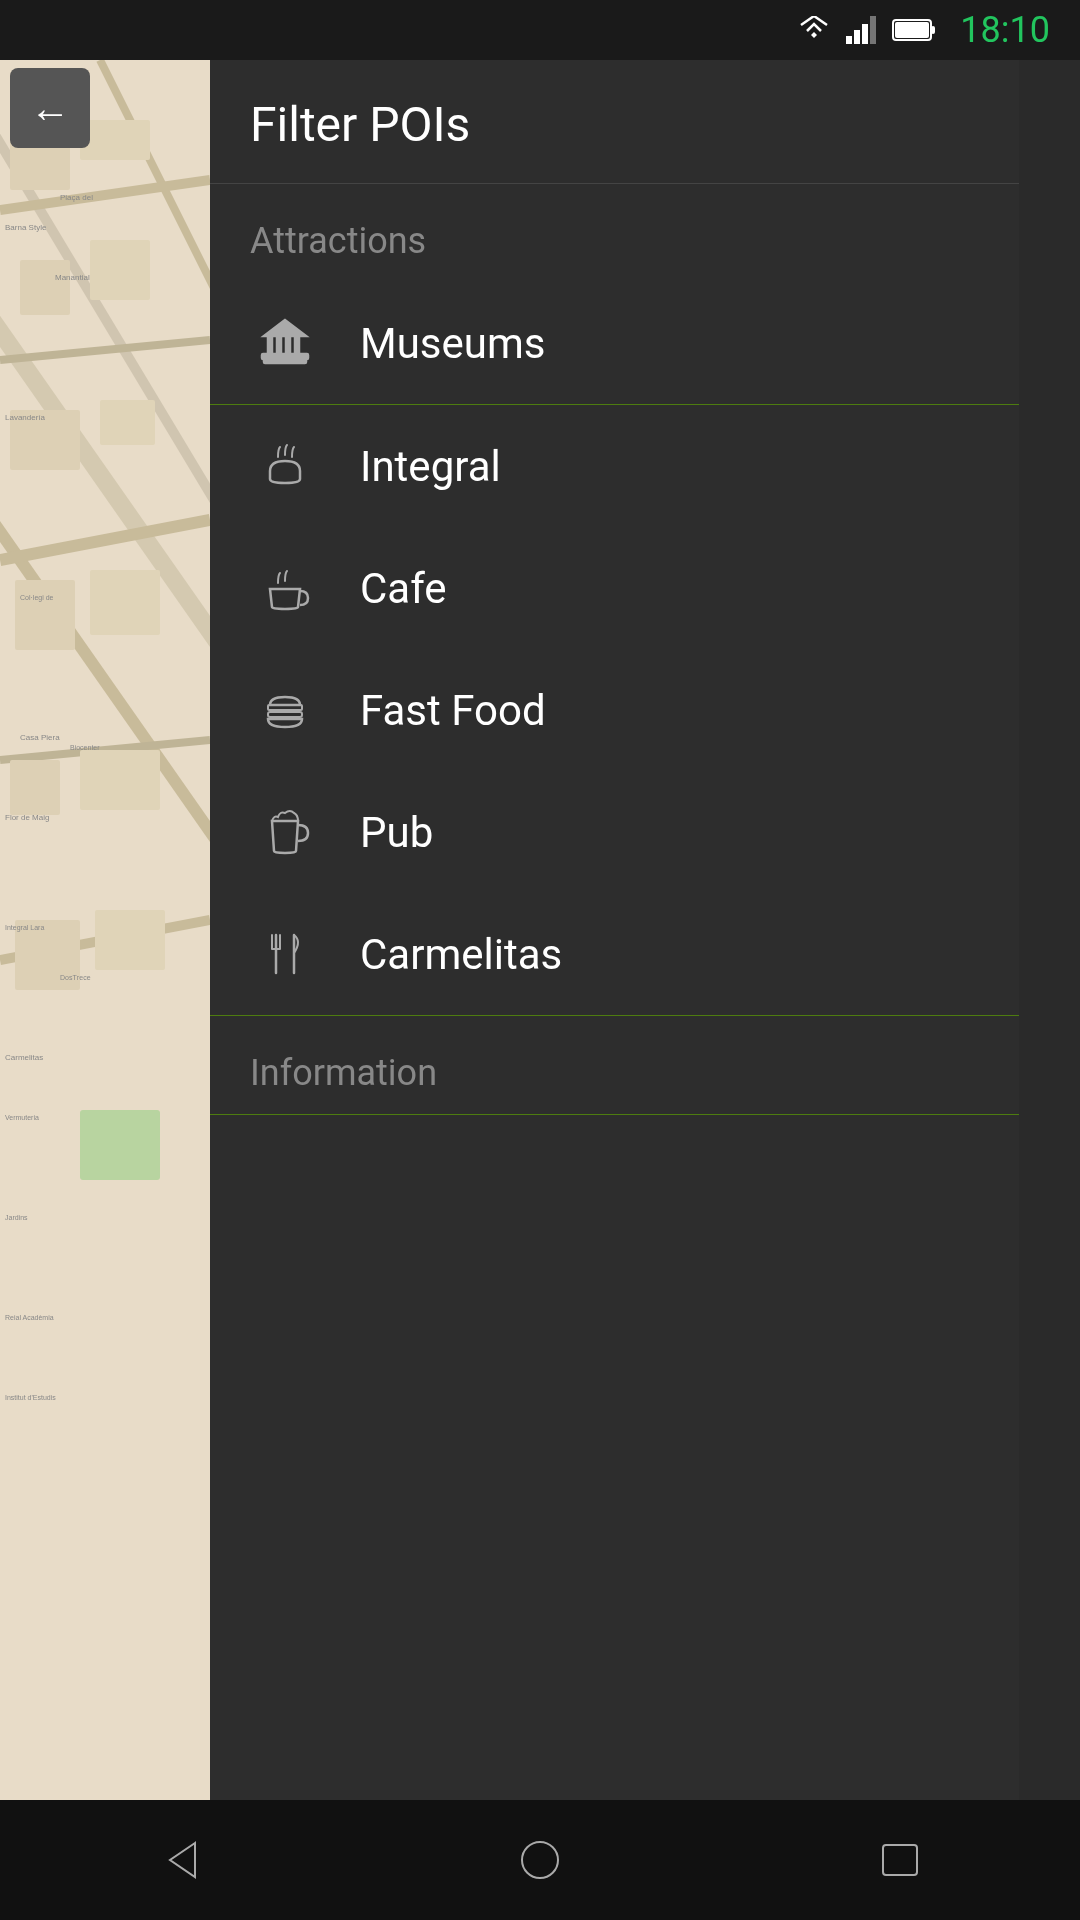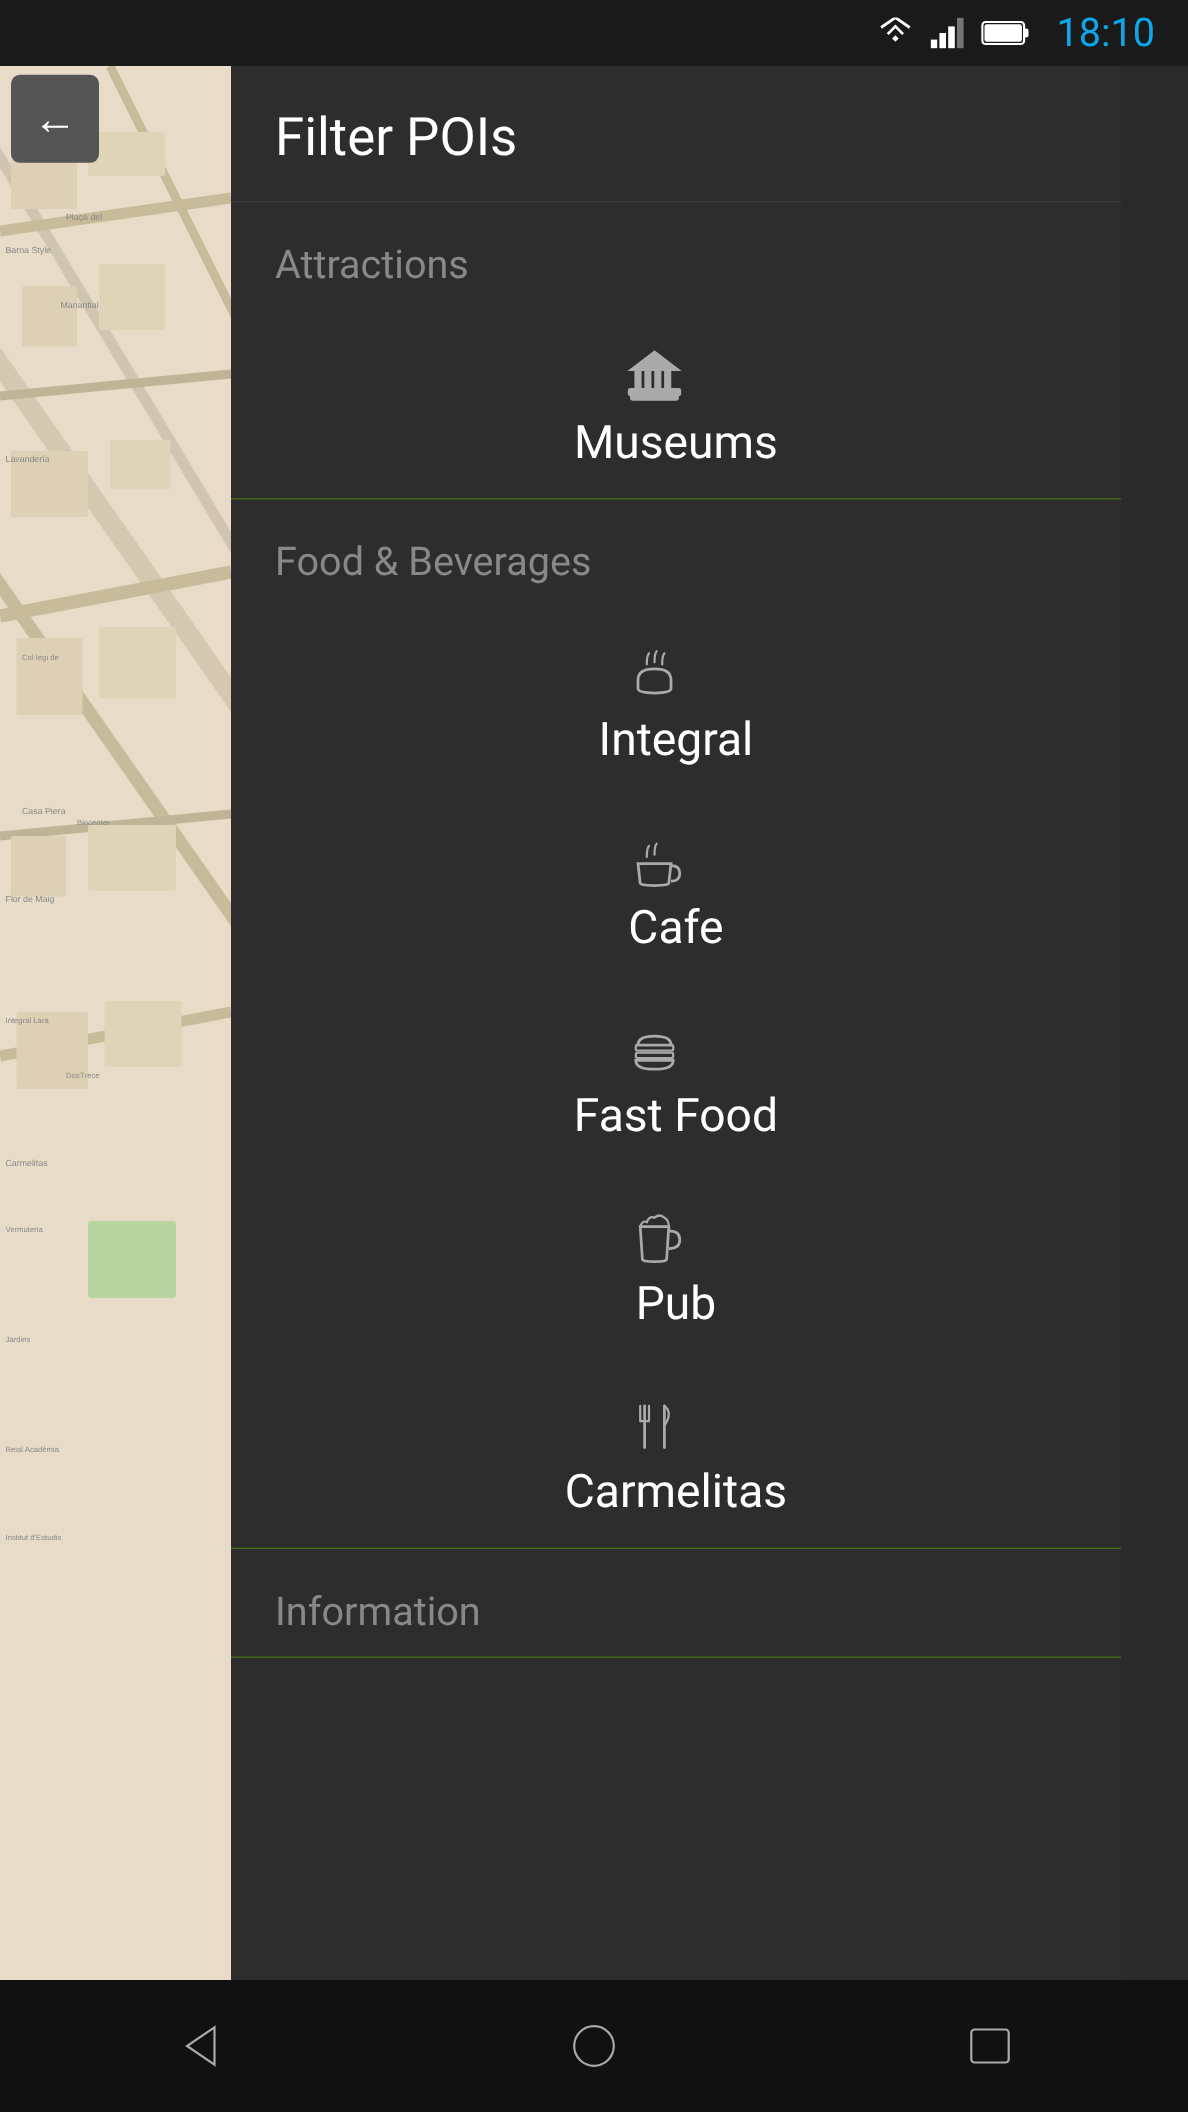--- a/index.html
+++ b/index.html
@@ -28,21 +28,21 @@
       z-index: 100;
     }
 
     .status-icons {
       display: flex;
       align-items: center;
       gap: 14px;
     }
 
     .status-time {
-      color: #0ea5e9;
+      color: #22c55e;
       font-size: 36px;
       font-weight: 400;
       margin-left: 10px;
     }
 
     
     .map-area {
       position: absolute;
       top: 60px;
       left: 0;
@@ -104,23 +104,22 @@
     .section-title {
       color: #888888;
       font-size: 36px;
       font-weight: 400;
       padding: 36px 40px 20px 40px;
     }
 
     .menu-item {
       display: flex;
       align-items: center;
-      padding: 26px 20px;
+      padding: 26px 40px;
       cursor: pointer;
-      flex-direction: column;
     }
 
     .item-icon {
       width: 70px;
       height: 70px;
       display: flex;
       align-items: center;
       justify-content: center;
       margin-right: 40px;
       flex-shrink: 0;
@@ -282,21 +281,20 @@
           <rect x="28" y="20" width="4" height="18" fill="#aaa"></rect>
           <rect x="37" y="20" width="4" height="18" fill="#aaa"></rect>
           <polygon points="27,4 6,20 48,20" fill="#aaa"></polygon>
         </svg>
       </div>
       <span class="item-label">Museums</span>
     </div>
   </div>
 
   <div class="section">
-    <div class="section-title">Food &amp; Beverages</div>
 
     <div class="menu-item">
       <div class="item-icon">
         <svg viewBox="0 0 54 54" xmlns="http://www.w3.org/2000/svg">
 
           <path d="M12 32 Q12 22 27 22 Q42 22 42 32 L42 40 Q42 44 27 44 Q12 44 12 40 Z" stroke="#aaa" stroke-width="2.5" fill="none"></path>
           <path d="M20 18 Q20 10 22 8" stroke="#aaa" stroke-width="2" stroke-linecap="round" fill="none"></path>
           <path d="M27 16 Q27 8 29 6" stroke="#aaa" stroke-width="2" stroke-linecap="round" fill="none"></path>
           <path d="M34 18 Q34 10 36 8" stroke="#aaa" stroke-width="2" stroke-linecap="round" fill="none"></path>
         </svg>

